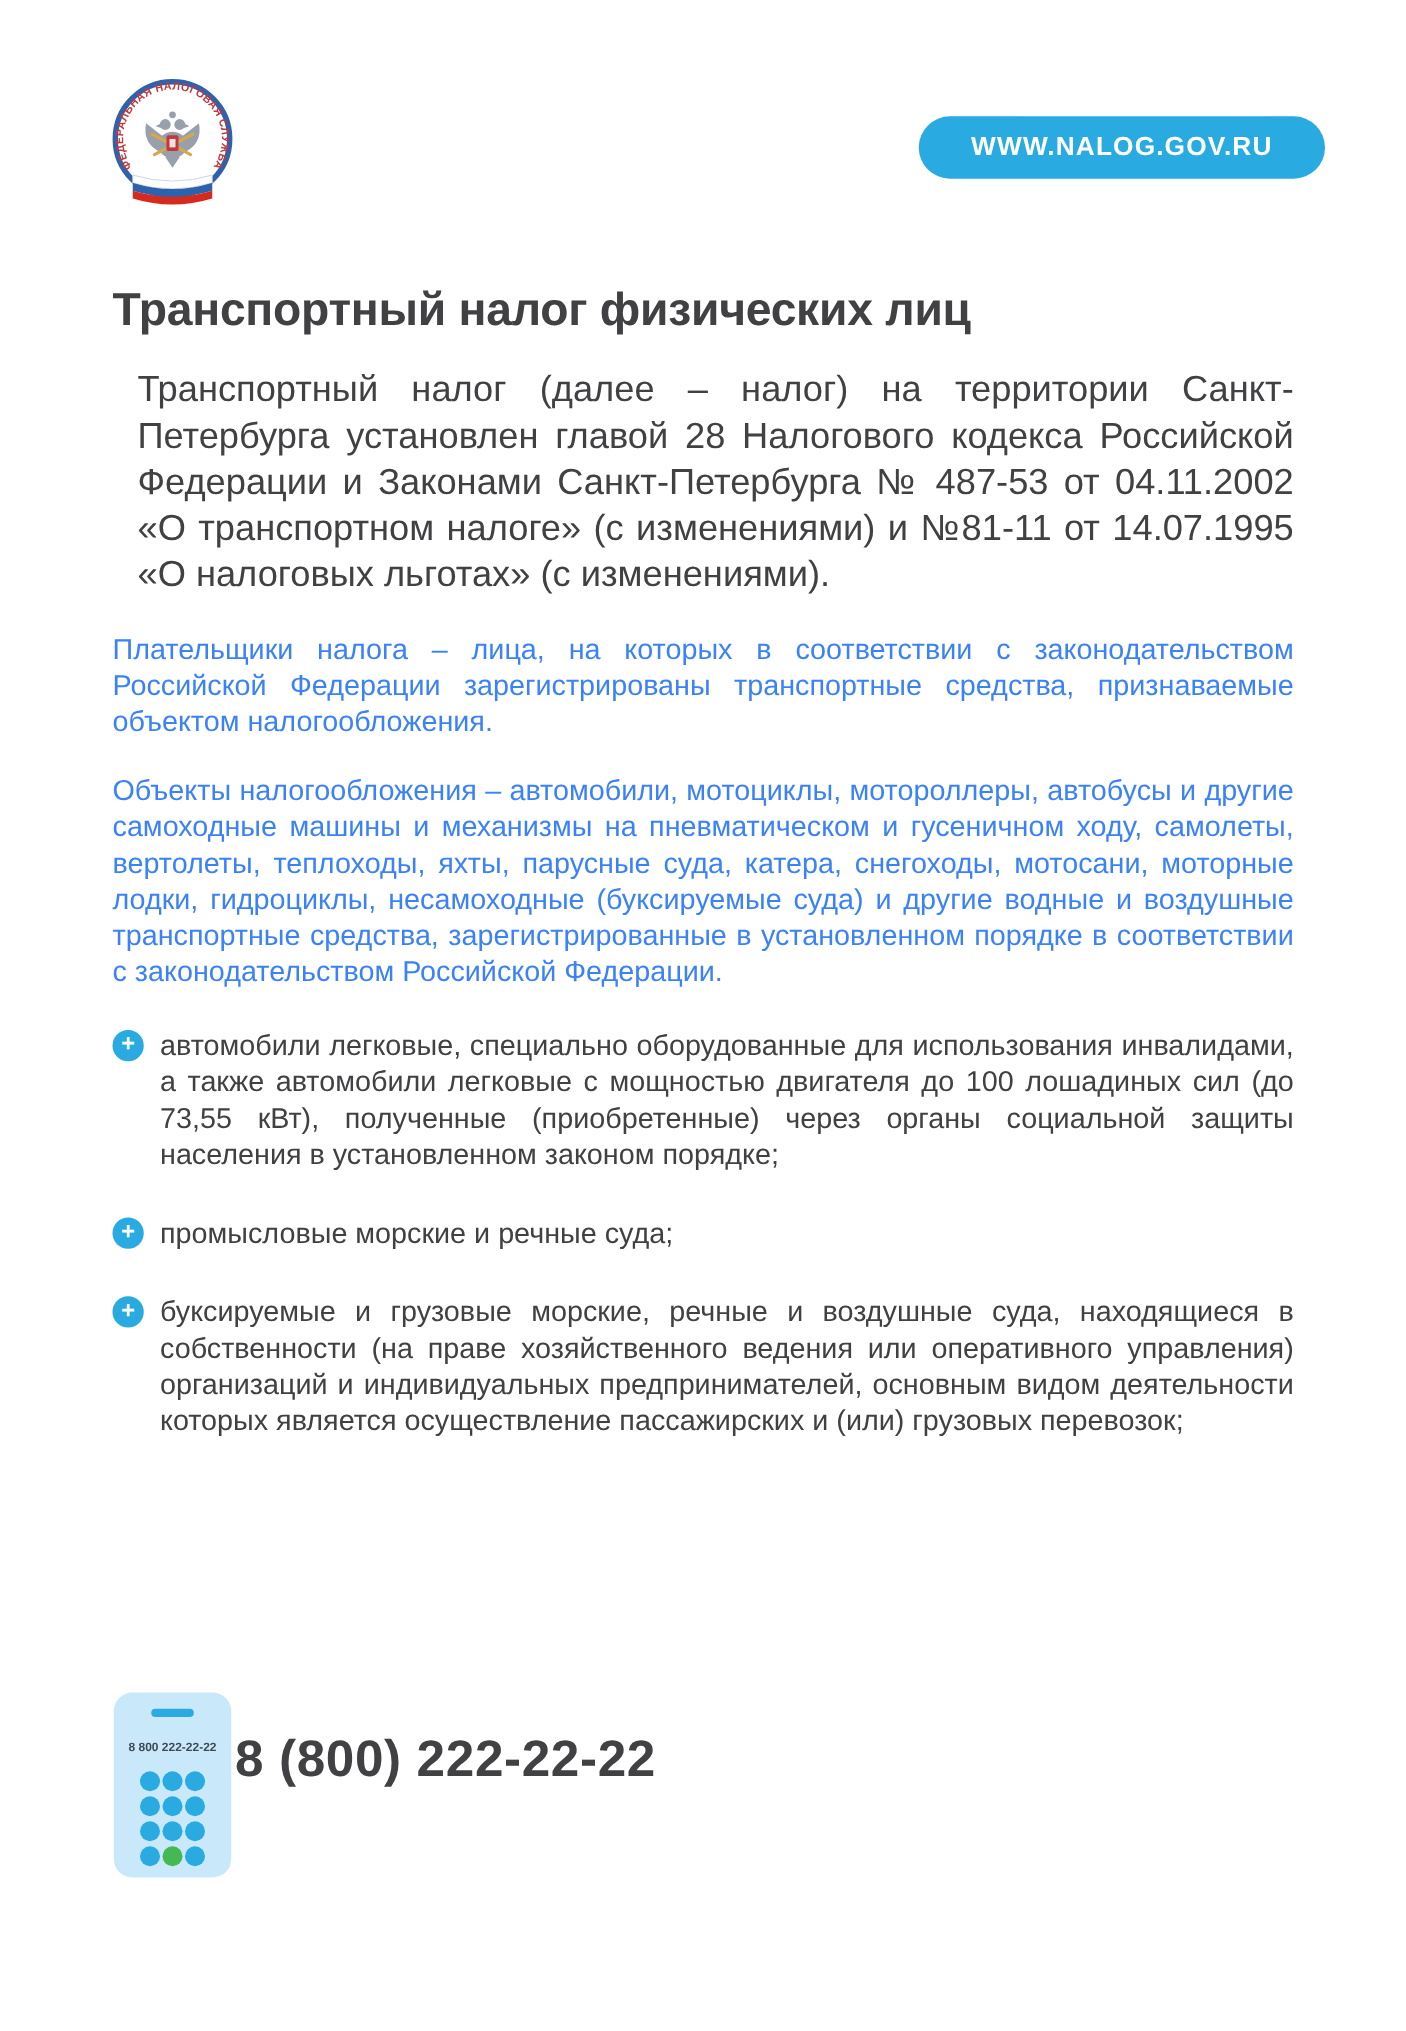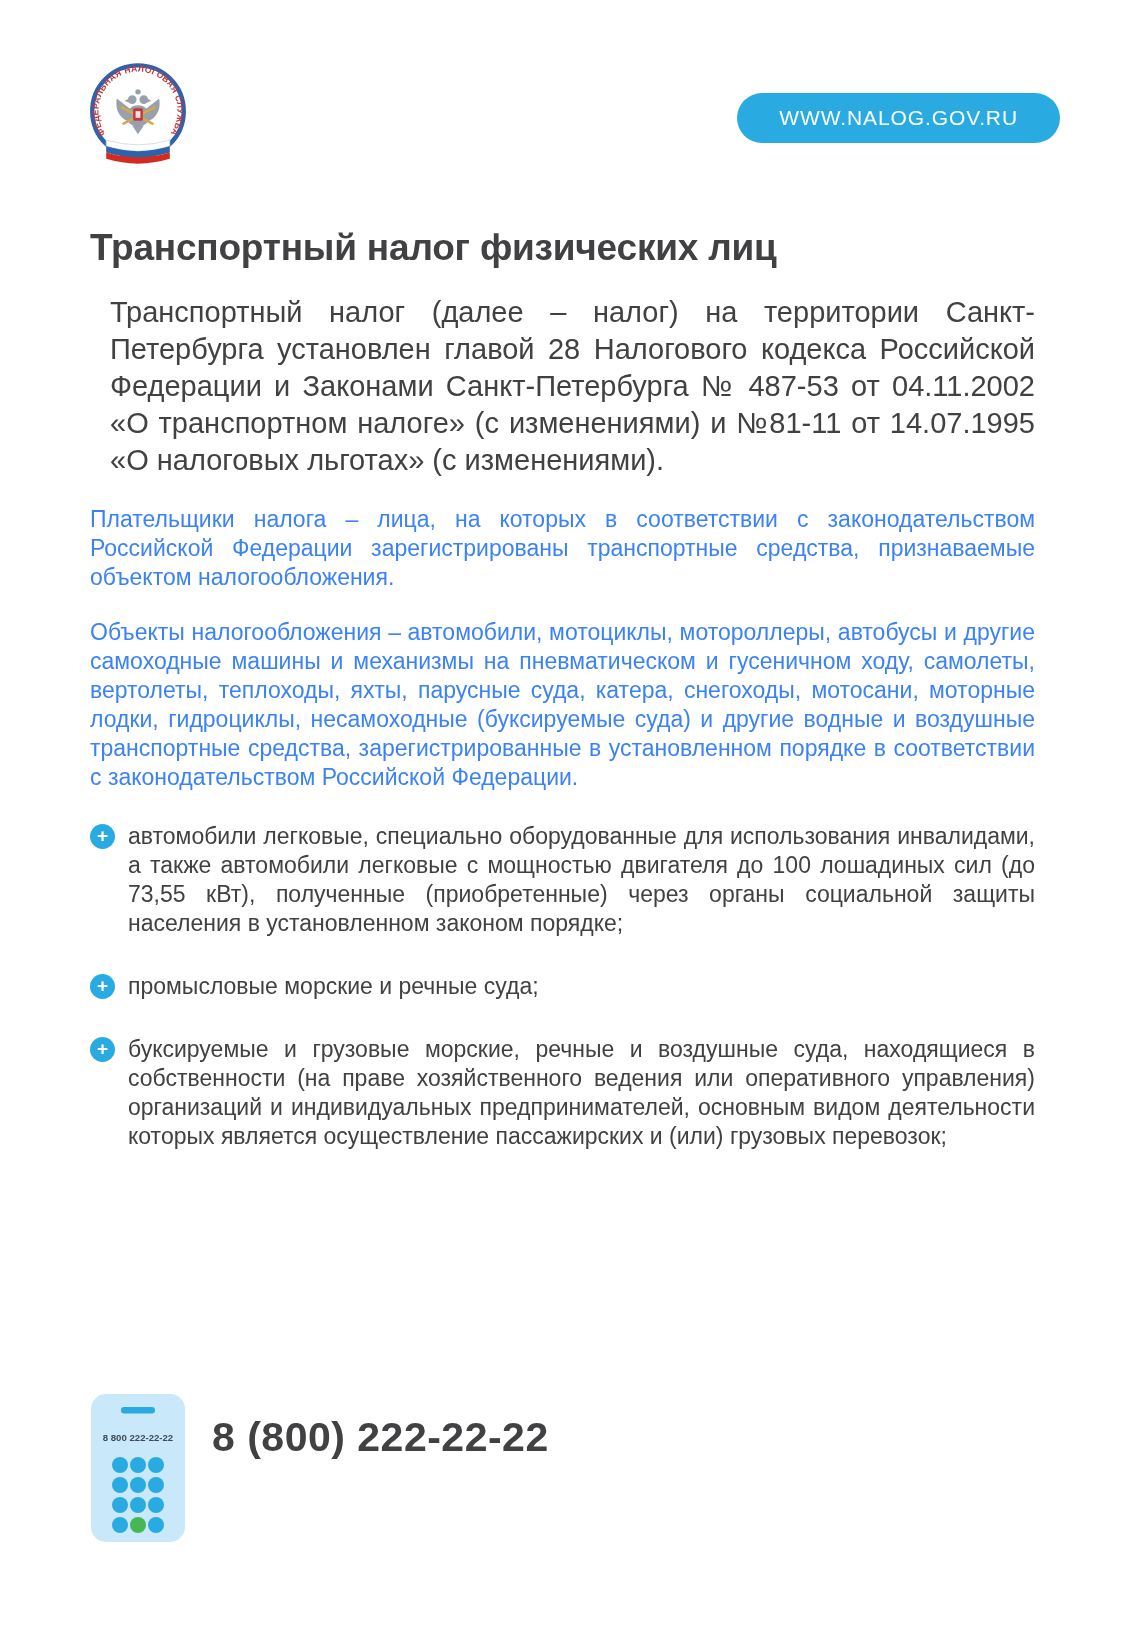--- a/index.html
+++ b/index.html
@@ -19,21 +19,21 @@
   }
   .brand { display:flex; align-items:center; gap:16px; }
   .emblem { width:106px; height:110px; display:block; }
   .wordmark {
     font-size:22px; font-weight:700; line-height:26px;
     color:#3F4245; letter-spacing:0.2px; margin-top:8px;
   }
   .site-pill {
     margin-top:33px;
     background:#29ABE2; color:#ffffff;
-    font-size:21px; letter-spacing:0.9px; font-weight:400;
+    font-size:21px; letter-spacing:0.9px; font-weight:700;
     padding:13px 42px; border-radius:27px;
     white-space:nowrap;
   }
   
   .main { padding:0 90px; }
   .title {
     margin-top:56px;
     font-size:37px; font-weight:700; line-height:44px;
     color:#414042; letter-spacing:-0.2px;
   }
@@ -57,25 +57,25 @@
   .plus-badge {
     flex:0 0 auto;
     width:25px; height:25px; border-radius:50%;
     background:#29ABE2; color:#ffffff;
     font-size:19px; font-weight:700; line-height:24px;
     text-align:center; margin:2px 13px 0 0;
   }
   .bullet-text { flex:1; font-size:23px; line-height:29px; text-align:justify; color:#414042; }
   
   .footer {
-    position:absolute; left:88px; top:1392px;
-    display:flex; align-items:flex-start; gap:24px;
+    position:absolute; left:88px; top:1352px;
+    display:flex; align-items:flex-start; 
   }
   .phone-icon { display:block; width:100px; height:152px; }
-  .footer-text { margin-top:22px; }
+  .footer-text { margin-top:32px; }
   .phone-number {
     font-size:41px; font-weight:800; color:#414042; letter-spacing:0.5px;
   }
   .phone-caption {
     margin-top:9px; max-width:385px;
     font-size:20.5px; line-height:27px; color:#55565A;
   }
 </style>
 </head>
 <body>

